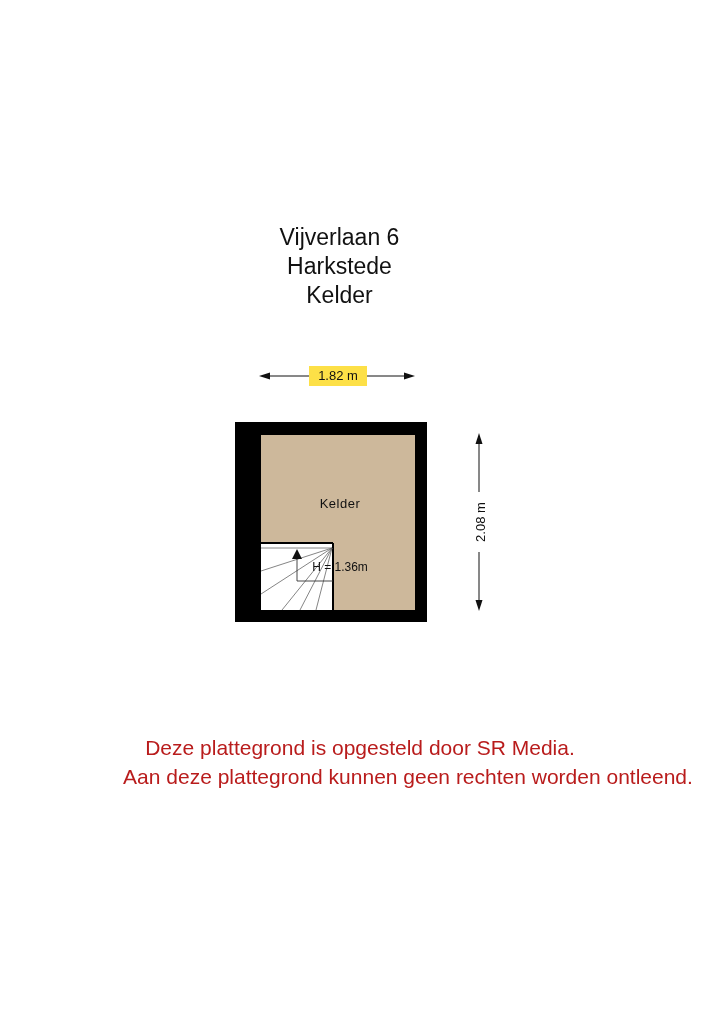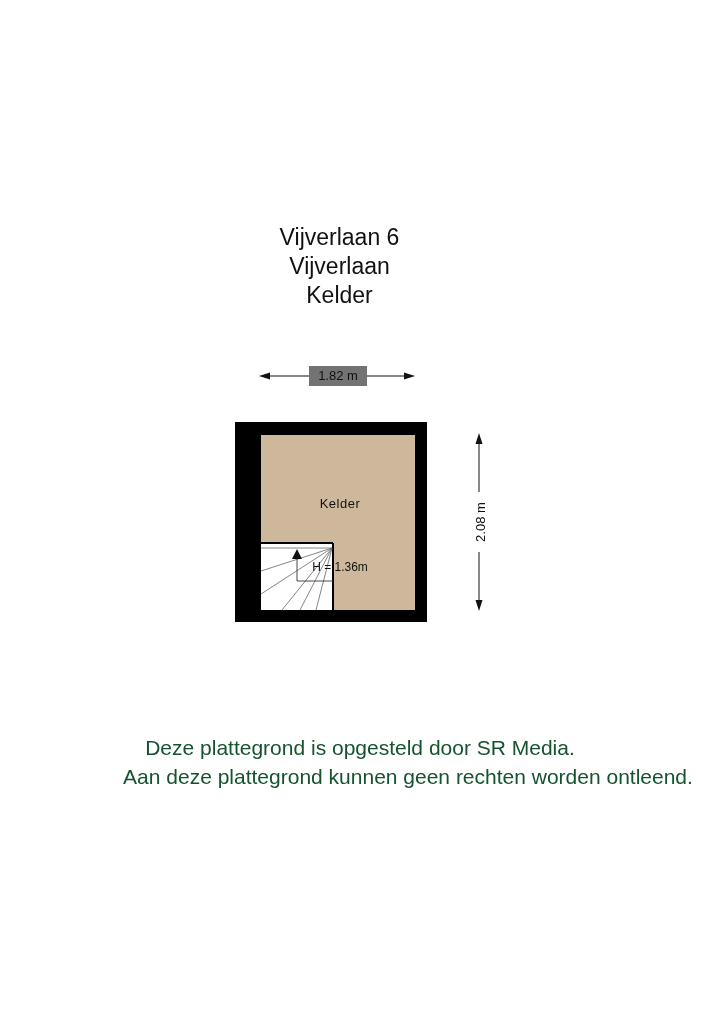--- a/index.html
+++ b/index.html
@@ -1,35 +1,35 @@
 <!DOCTYPE html>
 <html><head>
   <meta charset="utf-8">
   <style>
     html, body { margin: 0; padding: 0; background: #ffffff; }
     body { width: 720px; height: 1017px; position: relative; overflow: hidden; font-family: "Liberation Sans", sans-serif; color: #111; }
     .title { position: absolute; left: 0; width: 679px; text-align: center; font-size: 23px; line-height: 30px; }
     .t1 { top: 222px; }
     .t2 { top: 251px; }
     .t3 { top: 280px; }
-    .dim-h-label { position: absolute; top: 366px; left: 309px; width: 58px; text-align: center; font-size: 13px; line-height: 20px; background: #737373; }
+    .dim-h-label { position: absolute; top: 366px; left: 309px; width: 58px; text-align: center; font-size: 13px; line-height: 20px; background: #fde047; }
     .dim-v-label { position: absolute; left: 481px; top: 522px; width: 60px; height: 16px; transform: translate(-50%, -50%) rotate(-90deg); text-align: center; font-size: 13px; line-height: 16px; background: #fff; }
     .plan { position: absolute; left: 0; top: 0; }
     .room-label { position: absolute; left: 290px; width: 100px; text-align: center; font-size: 13px; line-height: 15px; color: #111; }
     .room-name { top: 496px; letter-spacing: 0.5px; }
     .room-height { top: 512px; font-size: 12px; margin-top: 48px; }
-    .footer { position: absolute; left: 0; width: 720px; text-align: center; font-size: 21px; line-height: 30px; color: #14532d; }
+    .footer { position: absolute; left: 0; width: 720px; text-align: center; font-size: 21px; line-height: 30px; color: #b91c1c; }
     .f1 { top: 733px; }
     .f2 { top: 762px; margin-left: 48px; }
   </style>
 </head>
 <body>
 
 <div class="title t1">Vijverlaan 6</div>
-<div class="title t2">Vijverlaan</div>
+<div class="title t2">Harkstede</div>
 <div class="title t3">Kelder</div>
 
 <svg class="plan" width="720" height="1017">
 
   <g>
     <line x1="262" y1="376" x2="412" y2="376" stroke="#111" stroke-width="1"></line>
     <polygon points="259,376 270,372.5 270,379.5" fill="#111"></polygon>
     <polygon points="415,376 404,372.5 404,379.5" fill="#111"></polygon>
   </g>
 

